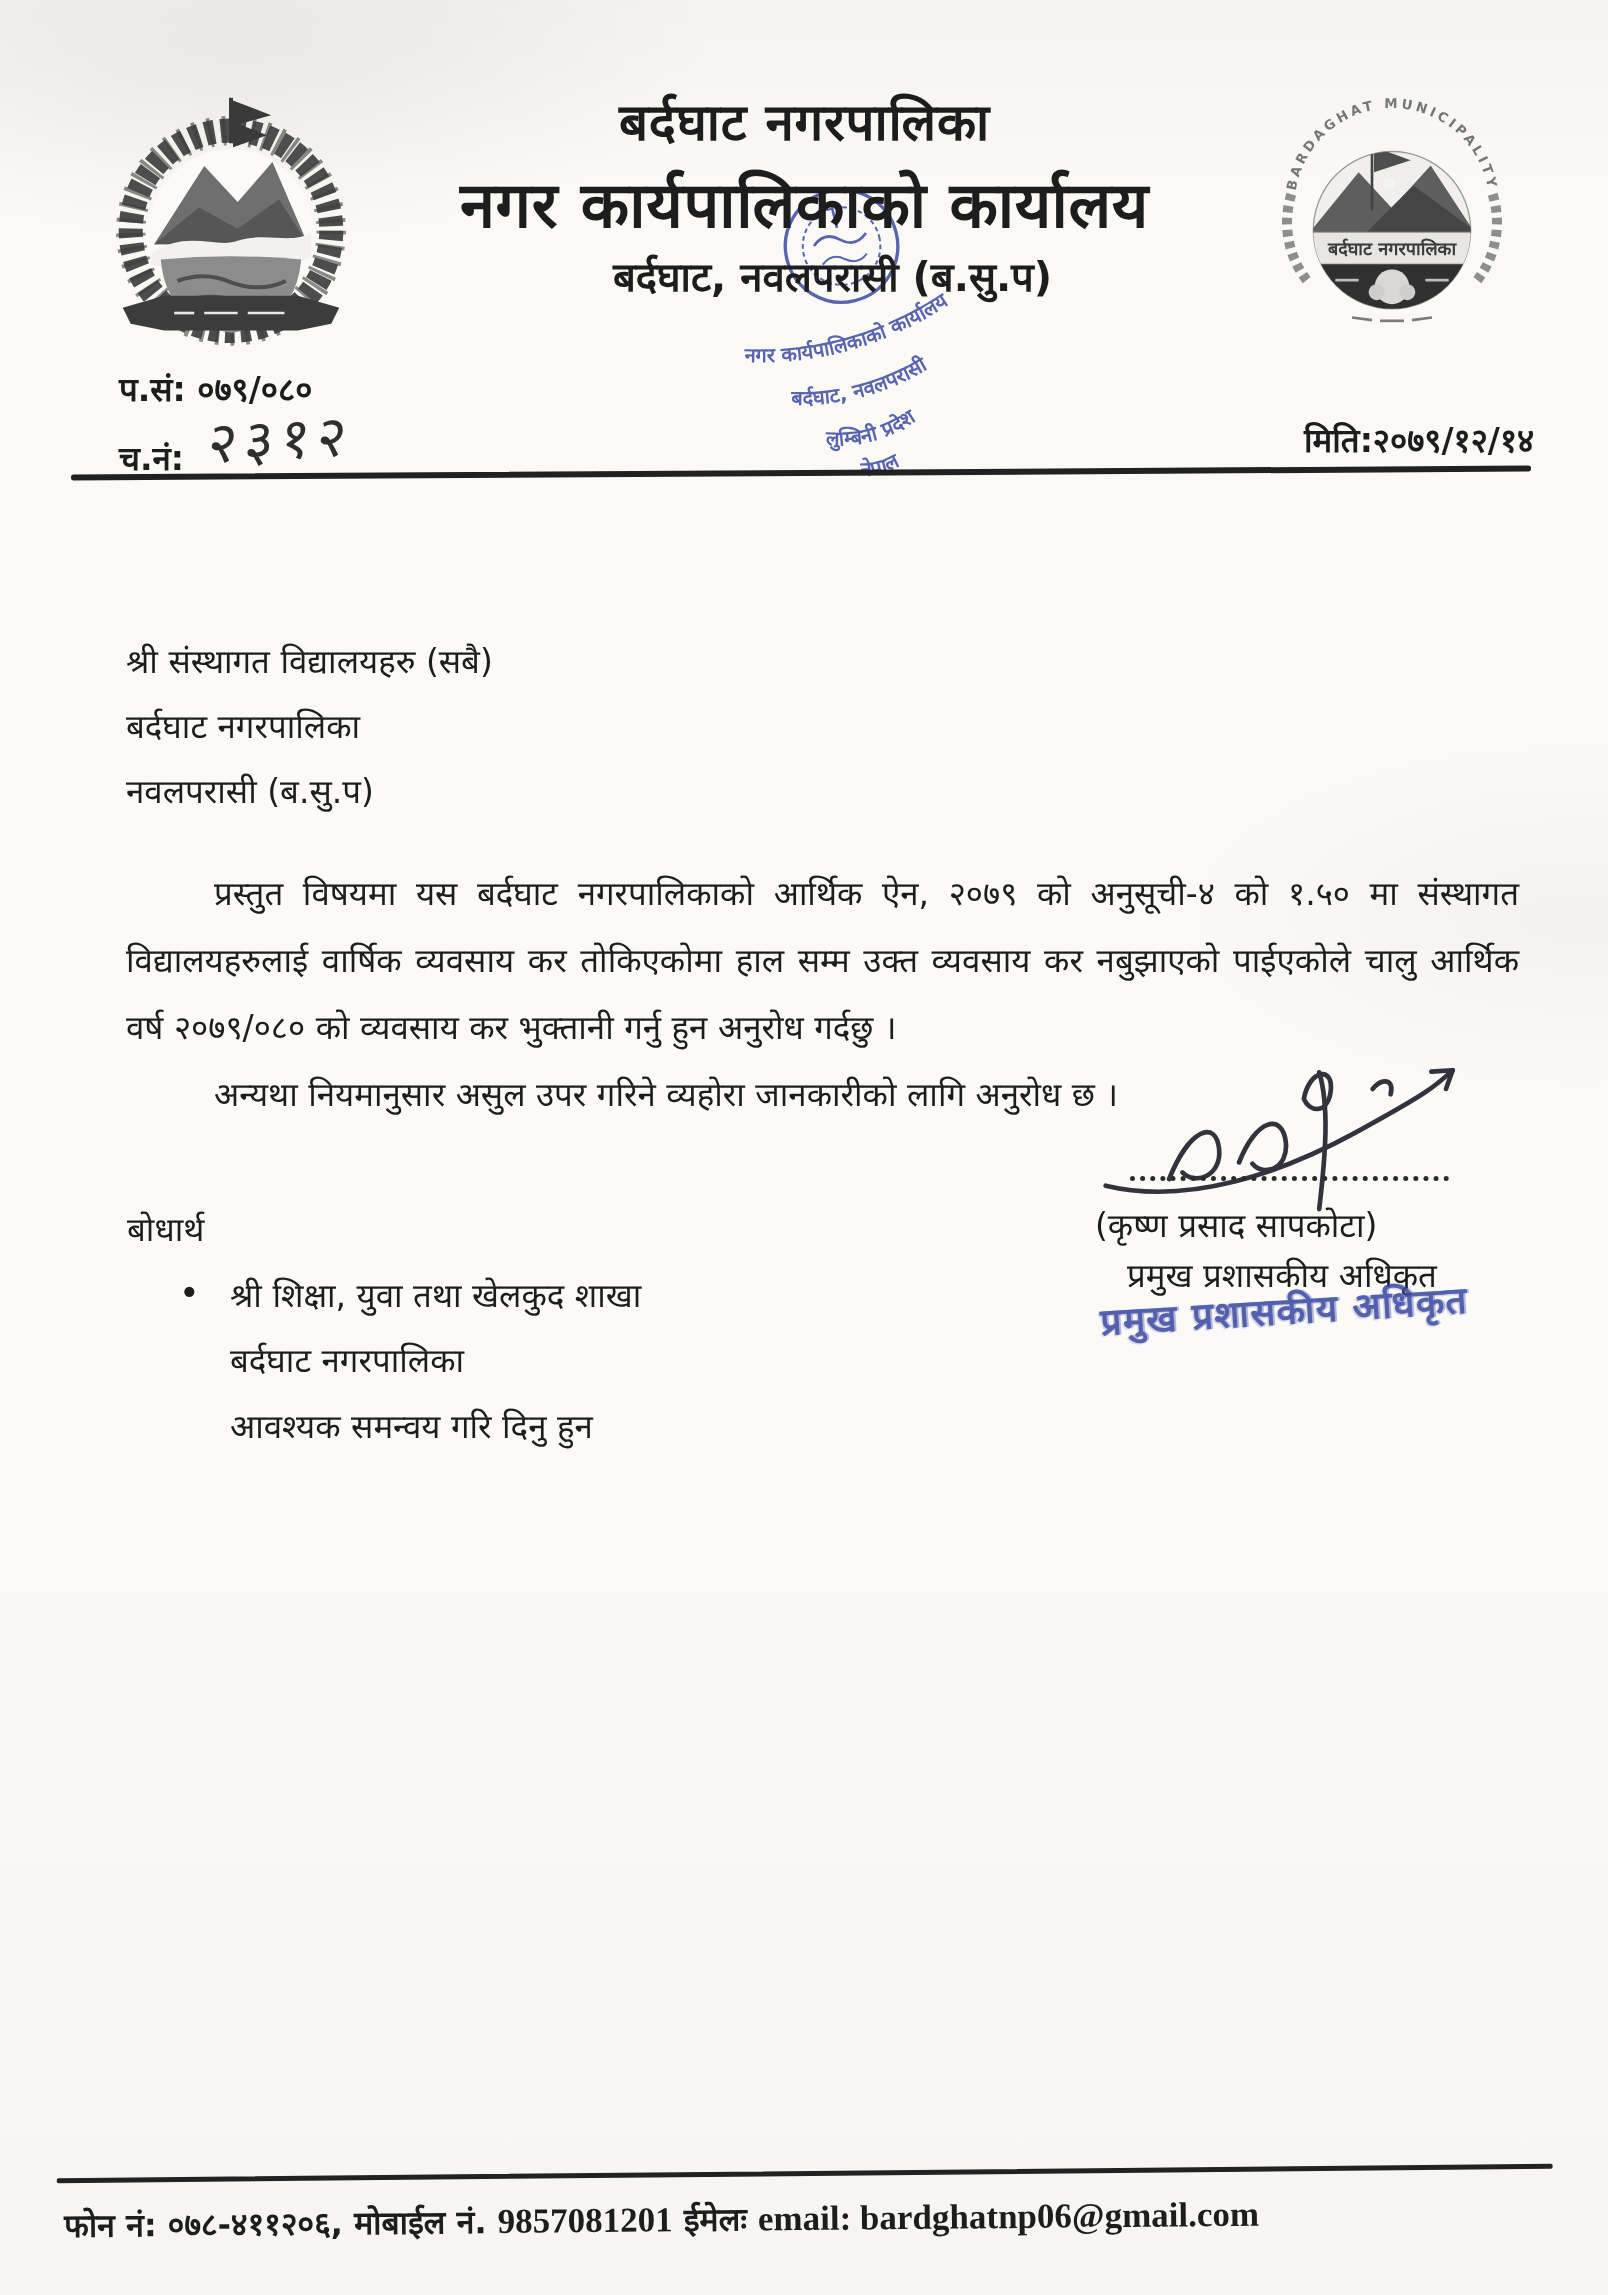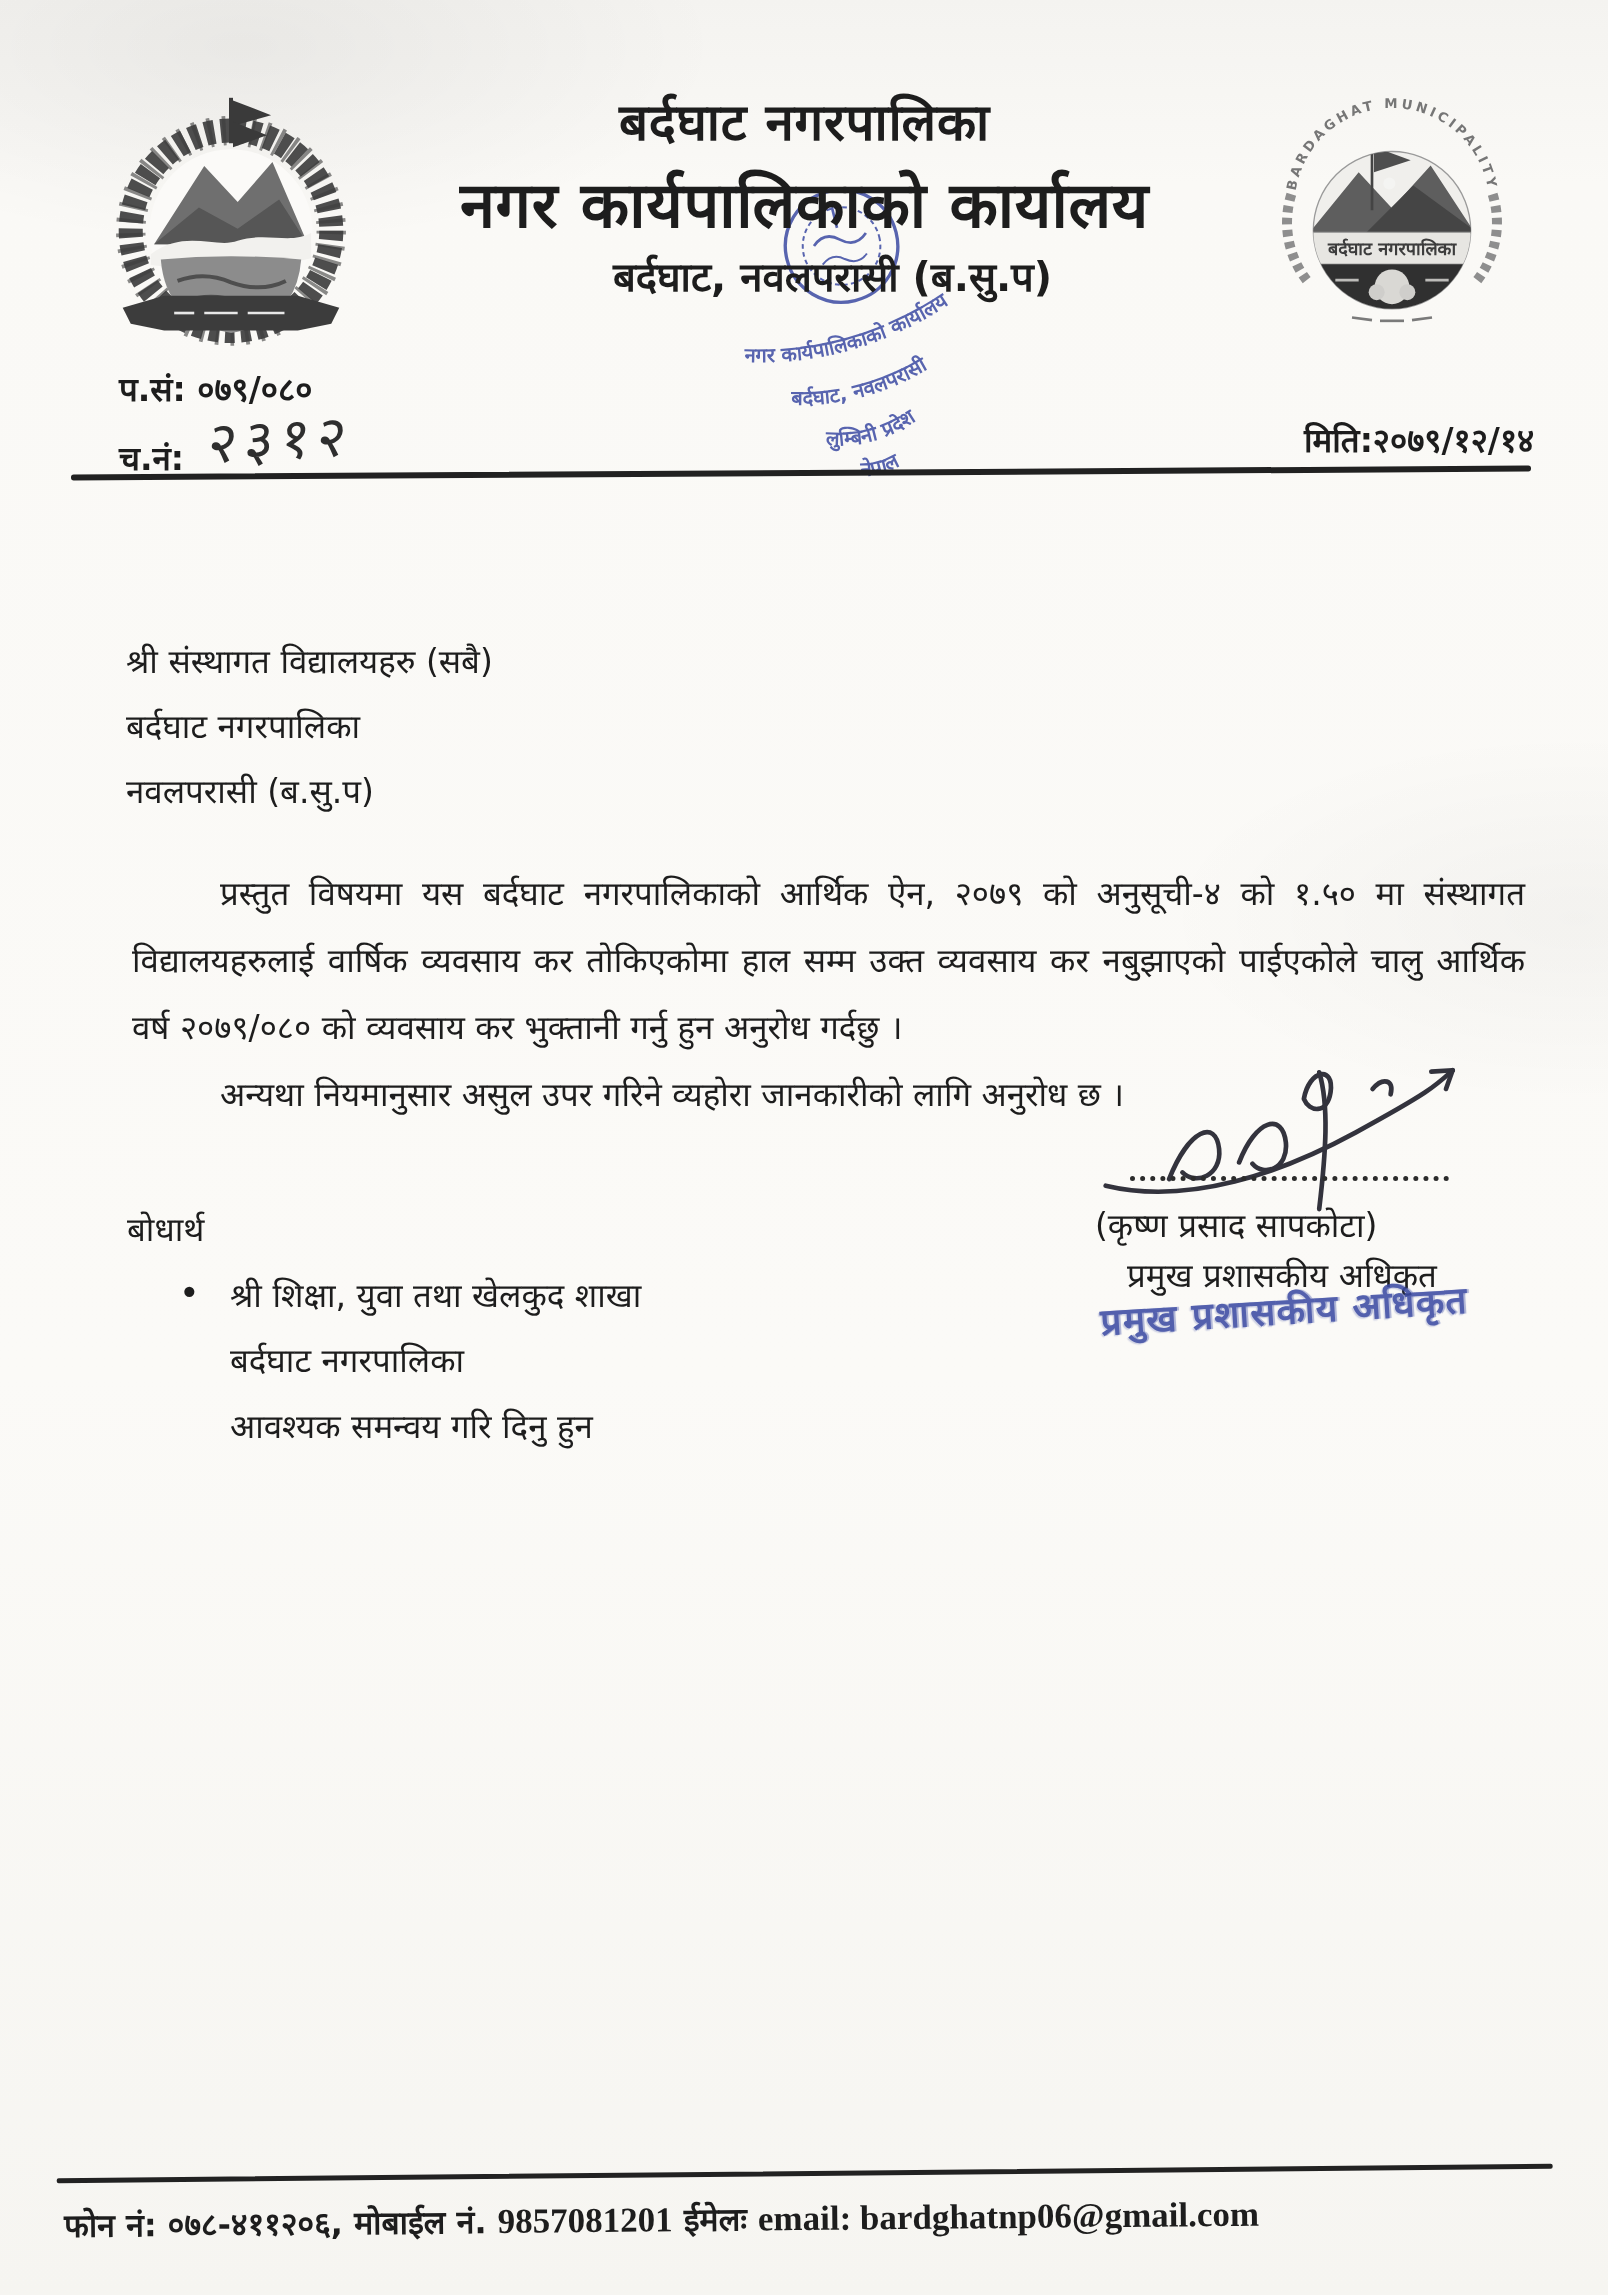--- a/index.html
+++ b/index.html
@@ -33,21 +33,21 @@
   .rule{
     left:71px;top:470px;width:1460px;height:6px;background:#212121;
     transform:rotate(-0.35deg);border-radius:2.7px;
   }
   
   .subject{top:532px;font-size:33px;}
   .subject .lbl{font-weight:bold;font-size:36px;}
   
   .recipient{left:126px;top:629px;font-size:33px;line-height:65px;}
   
-  .body-block{left:132px;top:860px;width:1393px;font-size:33px;line-height:67px;text-align:justify;}
+  .body-block{left:126px;top:860px;width:1393px;font-size:33px;line-height:67px;text-align:justify;}
   .body-block p{margin:0;text-indent:88px;}
   
   .sig-dots{left:1130px;top:1143px;width:319px;border-bottom:5.3px dotted #2b2b2b;height:33px;}
   .sig-name{left:1095px;top:1202px;width:374px;text-align:left;font-size:33px;}
   .sig-title{left:1095px;top:1252px;width:374px;text-align:center;font-size:33px;}
   .sig-stamp{
     left:1067px;top:1284px;width:434px;text-align:center;
     font-size:37px;font-weight:bold;color:#3c4ba3;letter-spacing:1.3px;
     transform:rotate(-3.5deg);opacity:.88;
     text-shadow:2px 0 0.7px rgba(60,75,163,.45),-1.3px 1.3px 1.3px rgba(60,75,163,.28);

